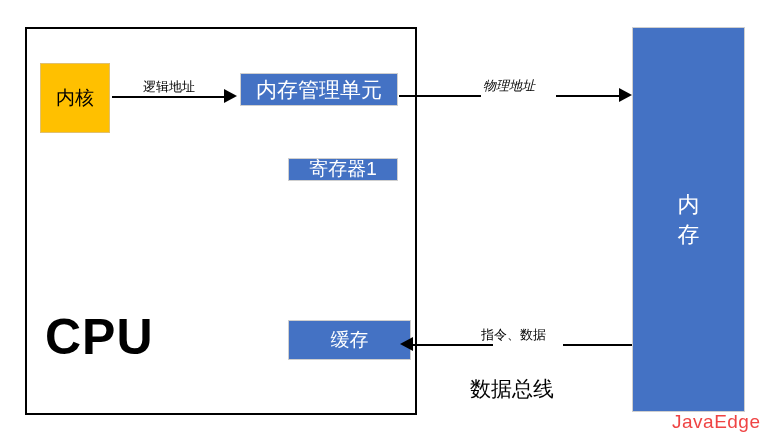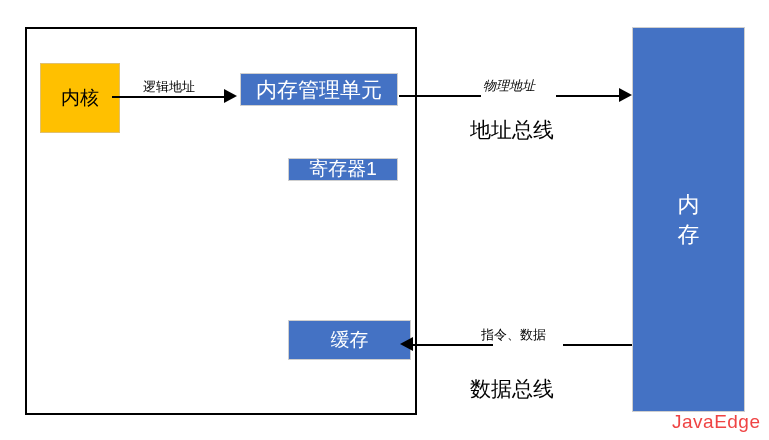--- a/index.html
+++ b/index.html
@@ -48,21 +48,21 @@
     align-items: center;
     justify-content: center;
     color: #ffffff;
     font-size: 21px;
     line-height: 1.1;
   }
   .kernel-box {
     position: absolute;
     left: 40px;
     top: 63px;
-    width: 80px;
+    width: 70px;
     height: 70px;
     background: #FFC000;
     border: 1px solid #e0c070;
     box-sizing: border-box;
     display: flex;
     align-items: center;
     justify-content: center;
     color: #000000;
     font-size: 19px;
     font-family: Liberation Mono, monospace;
@@ -160,20 +160,21 @@
     white-space: nowrap;
   }
 </style>
 </head>
 <body>
 
 <div id="canvas">
 
   <div class="cpu-box"></div>
 
+  <div class="cpu-label">CPU</div>
 
   <div class="kernel-box">内核</div>
 
   <div class="blue-box mmu-box">内存管理单元</div>
 
   <div class="blue-box reg1-box">寄存器1</div>
 
 
   <div class="blue-box cache-box">缓存</div>
 
@@ -183,21 +184,20 @@
   </div>
 
   <div class="hline ln-kernel-mmu"></div>
   <div class="arrow-right ar-kernel-mmu"></div>
   <div class="edge-label lbl-logical">逻辑地址</div>
 
   <div class="hline ln-mmu-mem-a"></div>
   <div class="hline ln-mmu-mem-b"></div>
   <div class="arrow-right ar-mem-in"></div>
   <div class="edge-label lbl-physical">物理地址</div>
-  <div class="bus-caption cap-address">地址总线</div>
 
   <div class="hline ln-data-a"></div>
   <div class="hline ln-data-b"></div>
   <div class="arrow-left ar-cache-in"></div>
   <div class="edge-label lbl-instr">指令、数据</div>
   <div class="bus-caption cap-data">数据总线</div>
 
   <div class="watermark">JavaEdge</div>
 
 </div>

